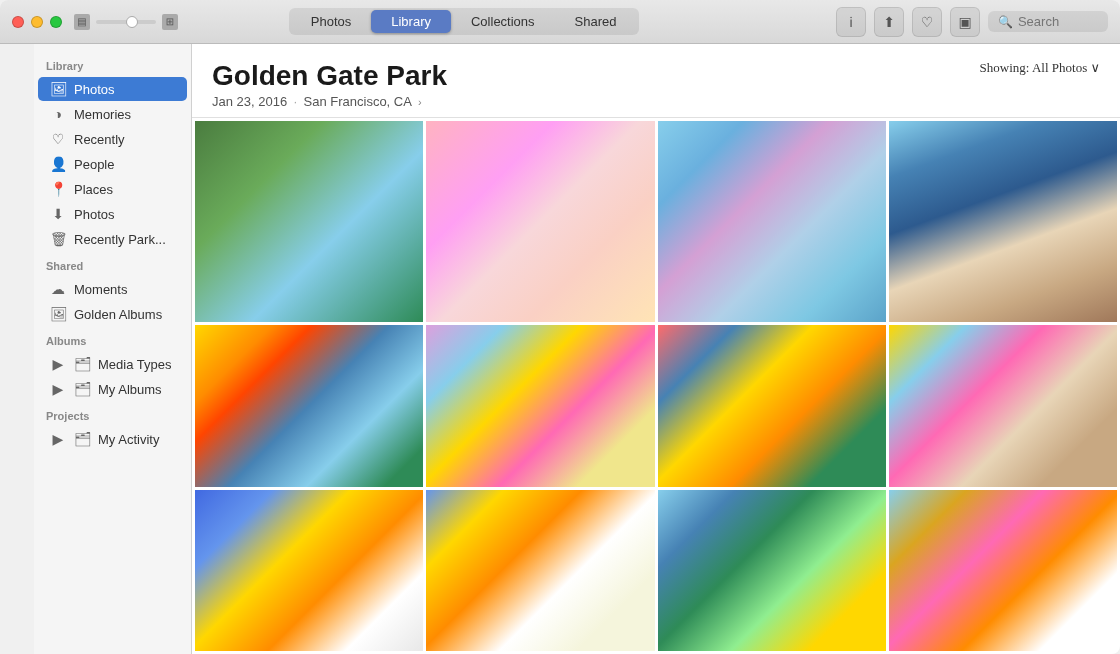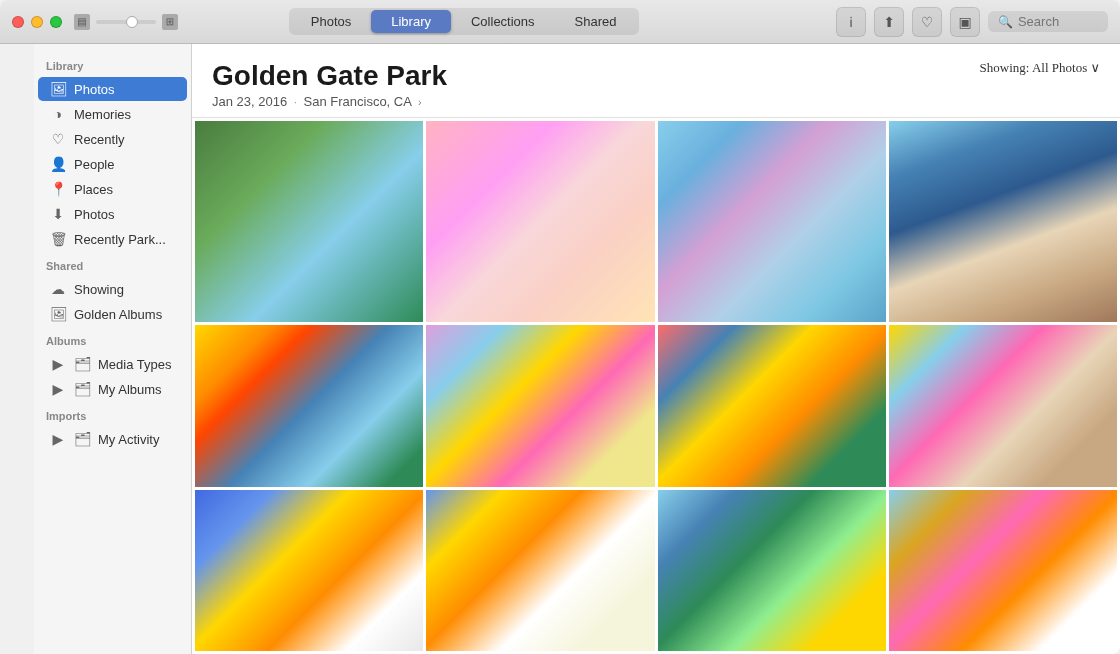--- a/index.html
+++ b/index.html
@@ -328,40 +328,40 @@
       <span>Photos</span>
     </div>
     <div class="sidebar-item">
       <span class="si-icon">🗑</span>
       <span>Recently Park...</span>
     </div>
 
     <div class="sidebar-section-label">Shared</div>
     <div class="sidebar-item">
       <span class="si-icon">☁</span>
-      <span>Showing</span>
+      <span>Moments</span>
     </div>
     <div class="sidebar-item">
       <span class="si-icon">🖼</span>
       <span>Golden Albums</span>
     </div>
 
     <div class="sidebar-section-label">Albums</div>
     <div class="sidebar-item expandable">
       <span class="si-icon">▶</span>
       <span class="si-icon">🗂</span>
       <span>Media Types</span>
     </div>
     <div class="sidebar-item expandable">
       <span class="si-icon">▶</span>
       <span class="si-icon">🗂</span>
       <span>My Albums</span>
     </div>
 
-    <div class="sidebar-section-label">Imports</div>
+    <div class="sidebar-section-label">Projects</div>
     <div class="sidebar-item expandable">
       <span class="si-icon">▶</span>
       <span class="si-icon">🗂</span>
       <span>My Activity</span>
     </div>
   </div>
 
   <div class="content">
     <div class="content-header">
       <div style="display:flex; align-items:flex-start;">

